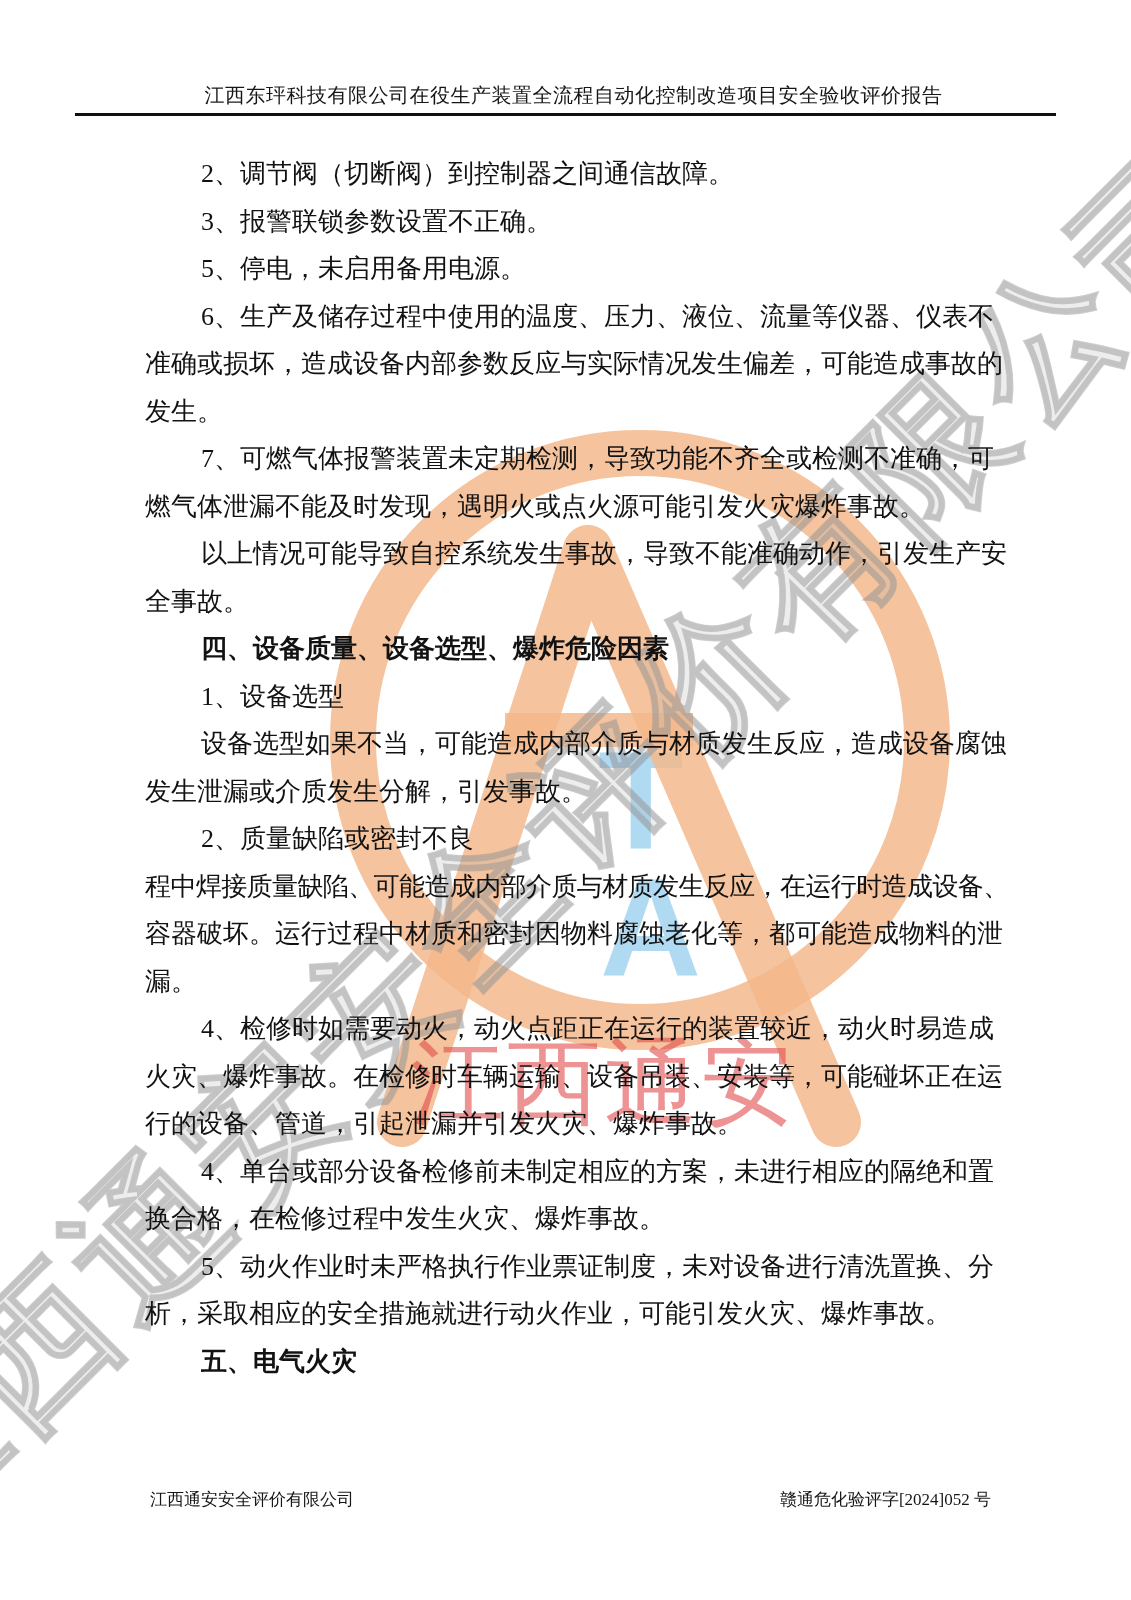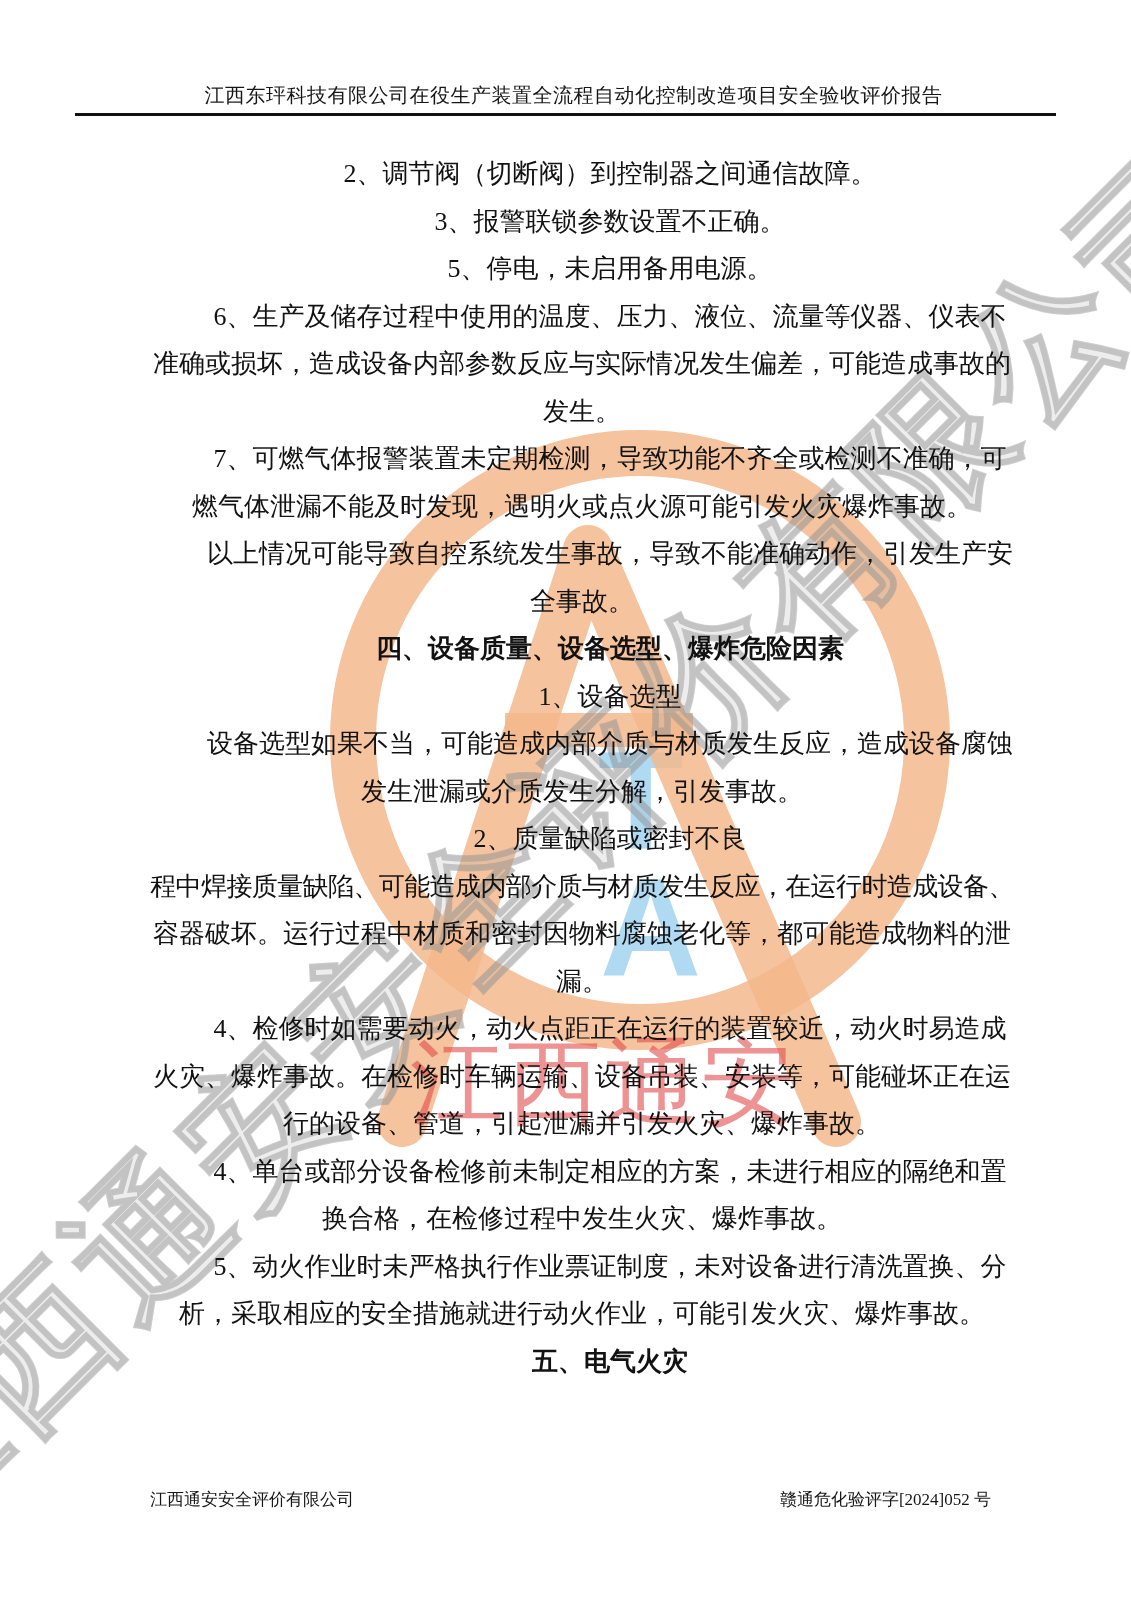--- a/index.html
+++ b/index.html
@@ -52,21 +52,21 @@
     background:#101010;
   }
   .body-text{
     position:absolute;left:145px;top:150px;width:874px;
     font-size:26px;color:#121212;
   }
   .line{
     height:47.5px;
     line-height:47.5px;
     white-space:nowrap;
-    text-align:center;
+    text-align:left;
   }
   .indent{padding-left:56px;}
   .bold{font-weight:bold;}
   .tight{letter-spacing:-0.6px;}
   .doc-footer{
     position:absolute;left:0;top:1488px;width:100%;
     font-size:17px;color:#161616;
   }
   .footer-company{position:absolute;left:150px;top:0;}
   .footer-page{position:absolute;left:16px;top:0;width:100%;text-align:right;}

